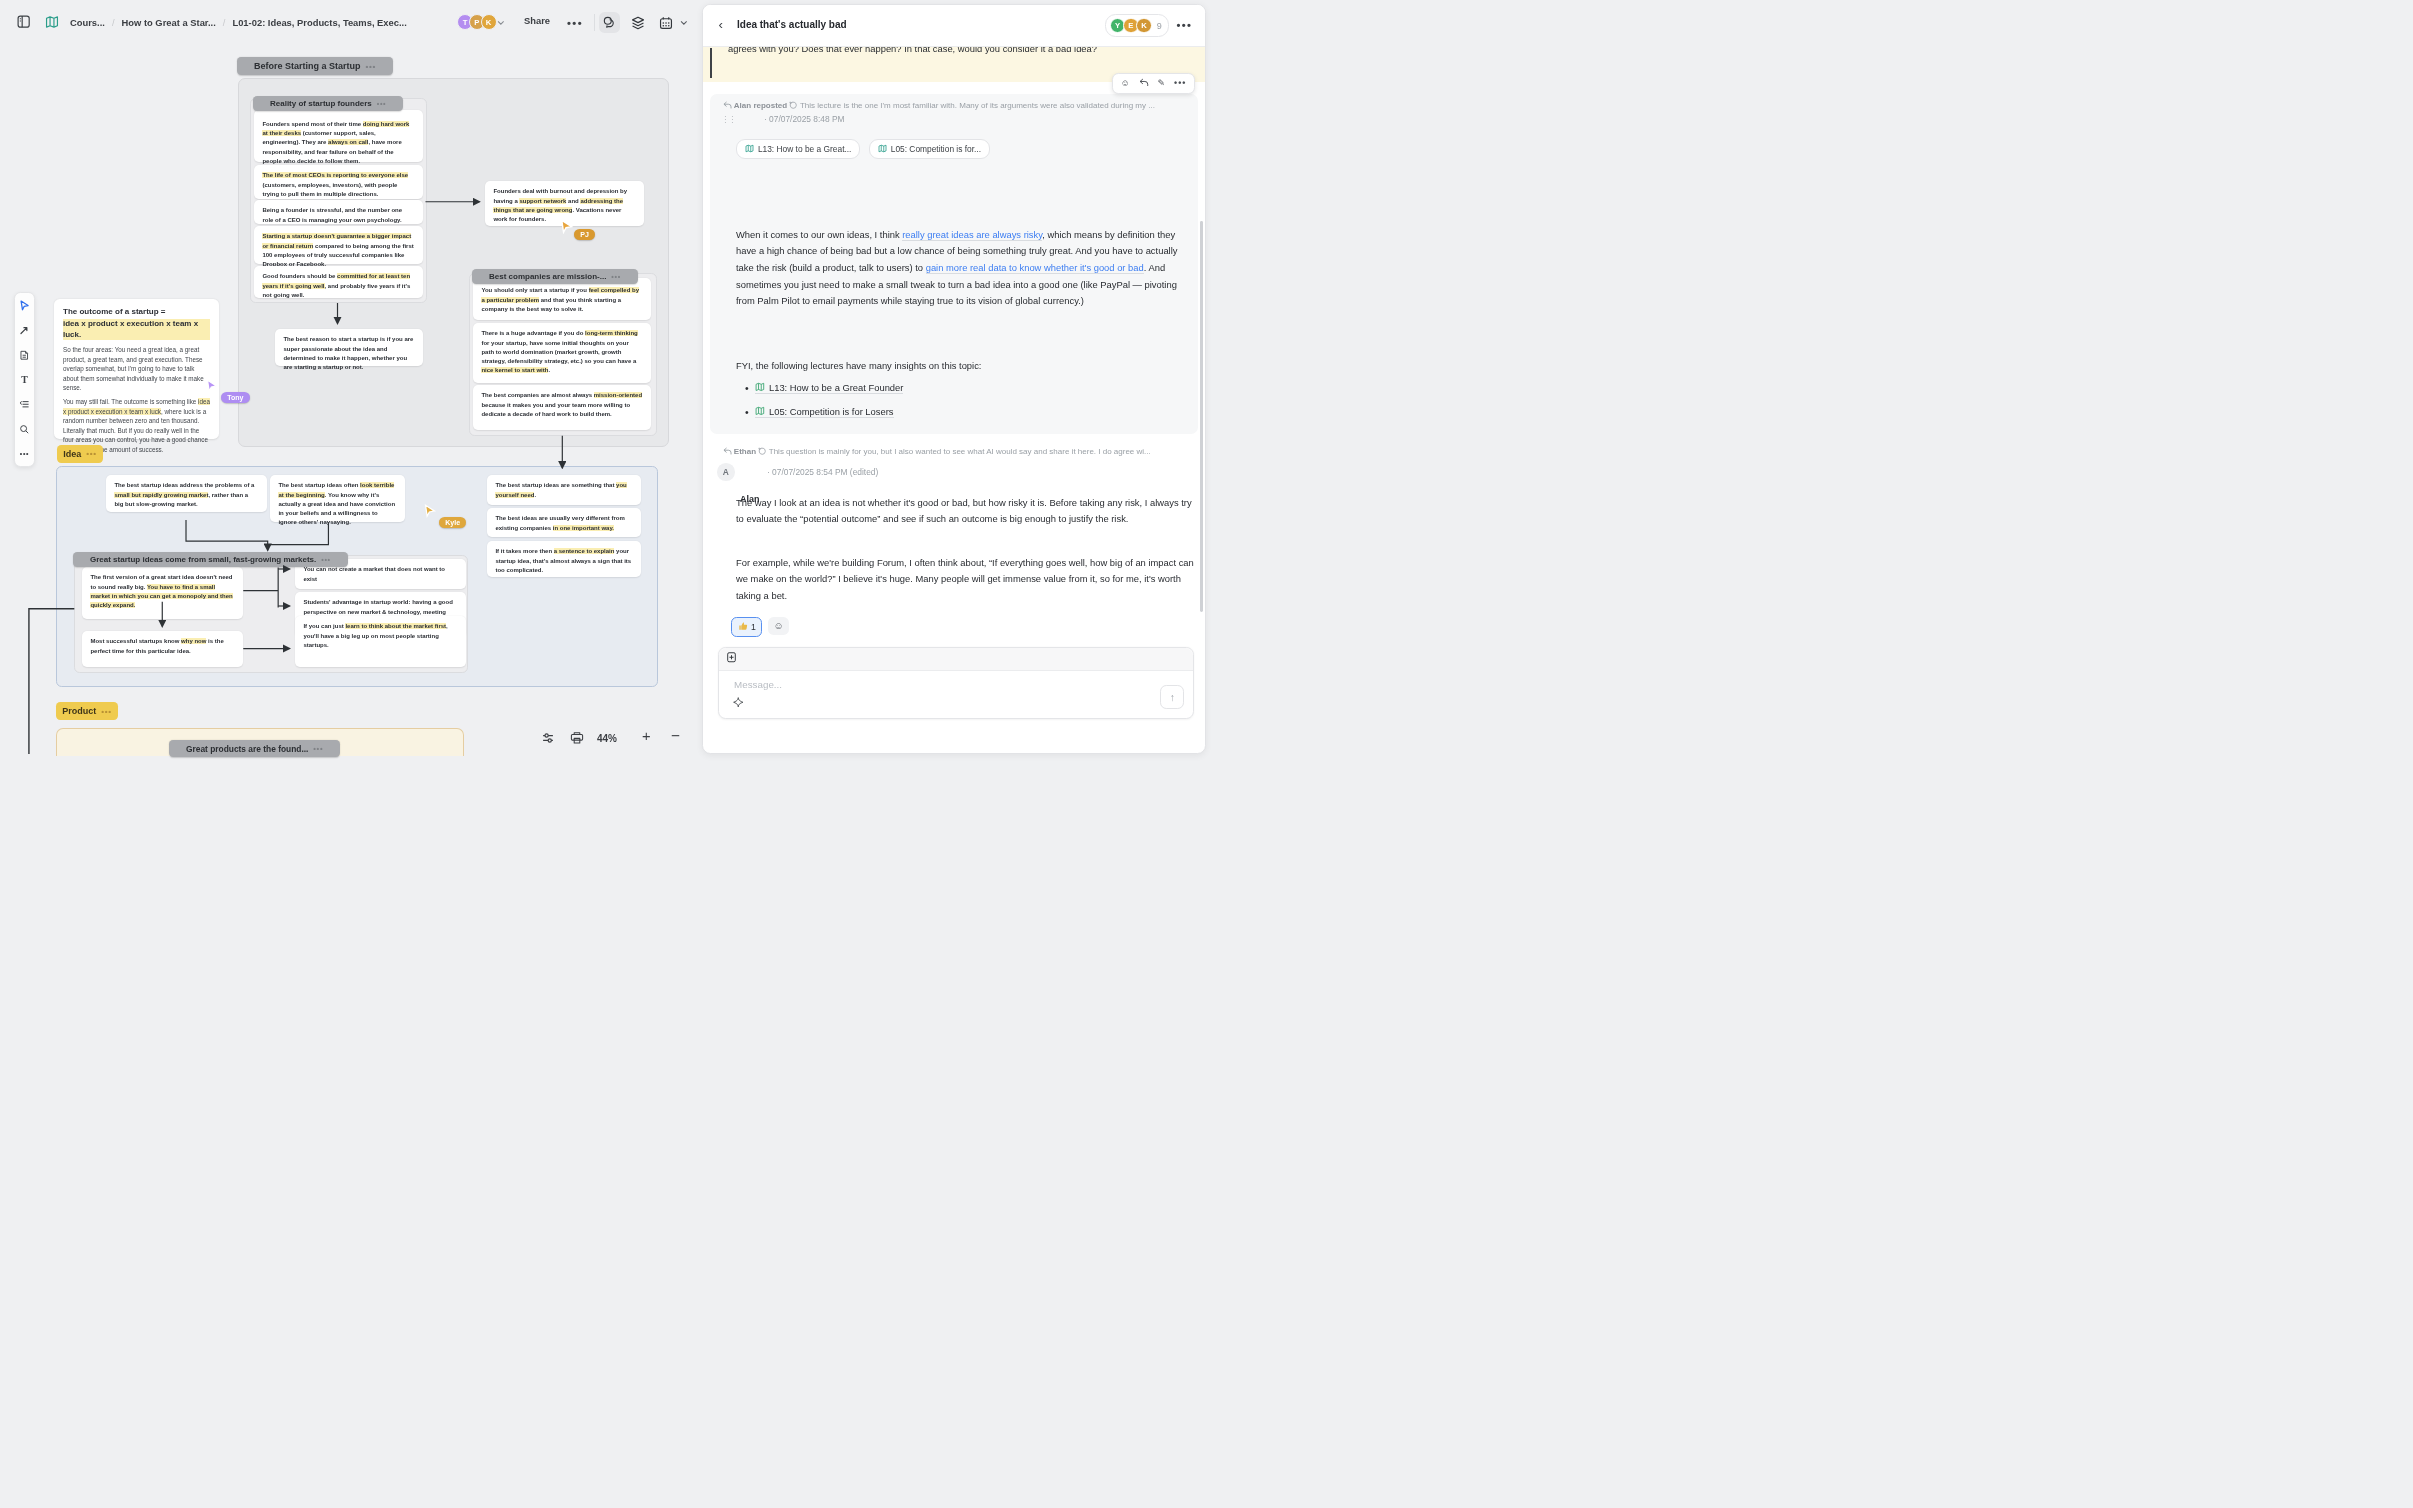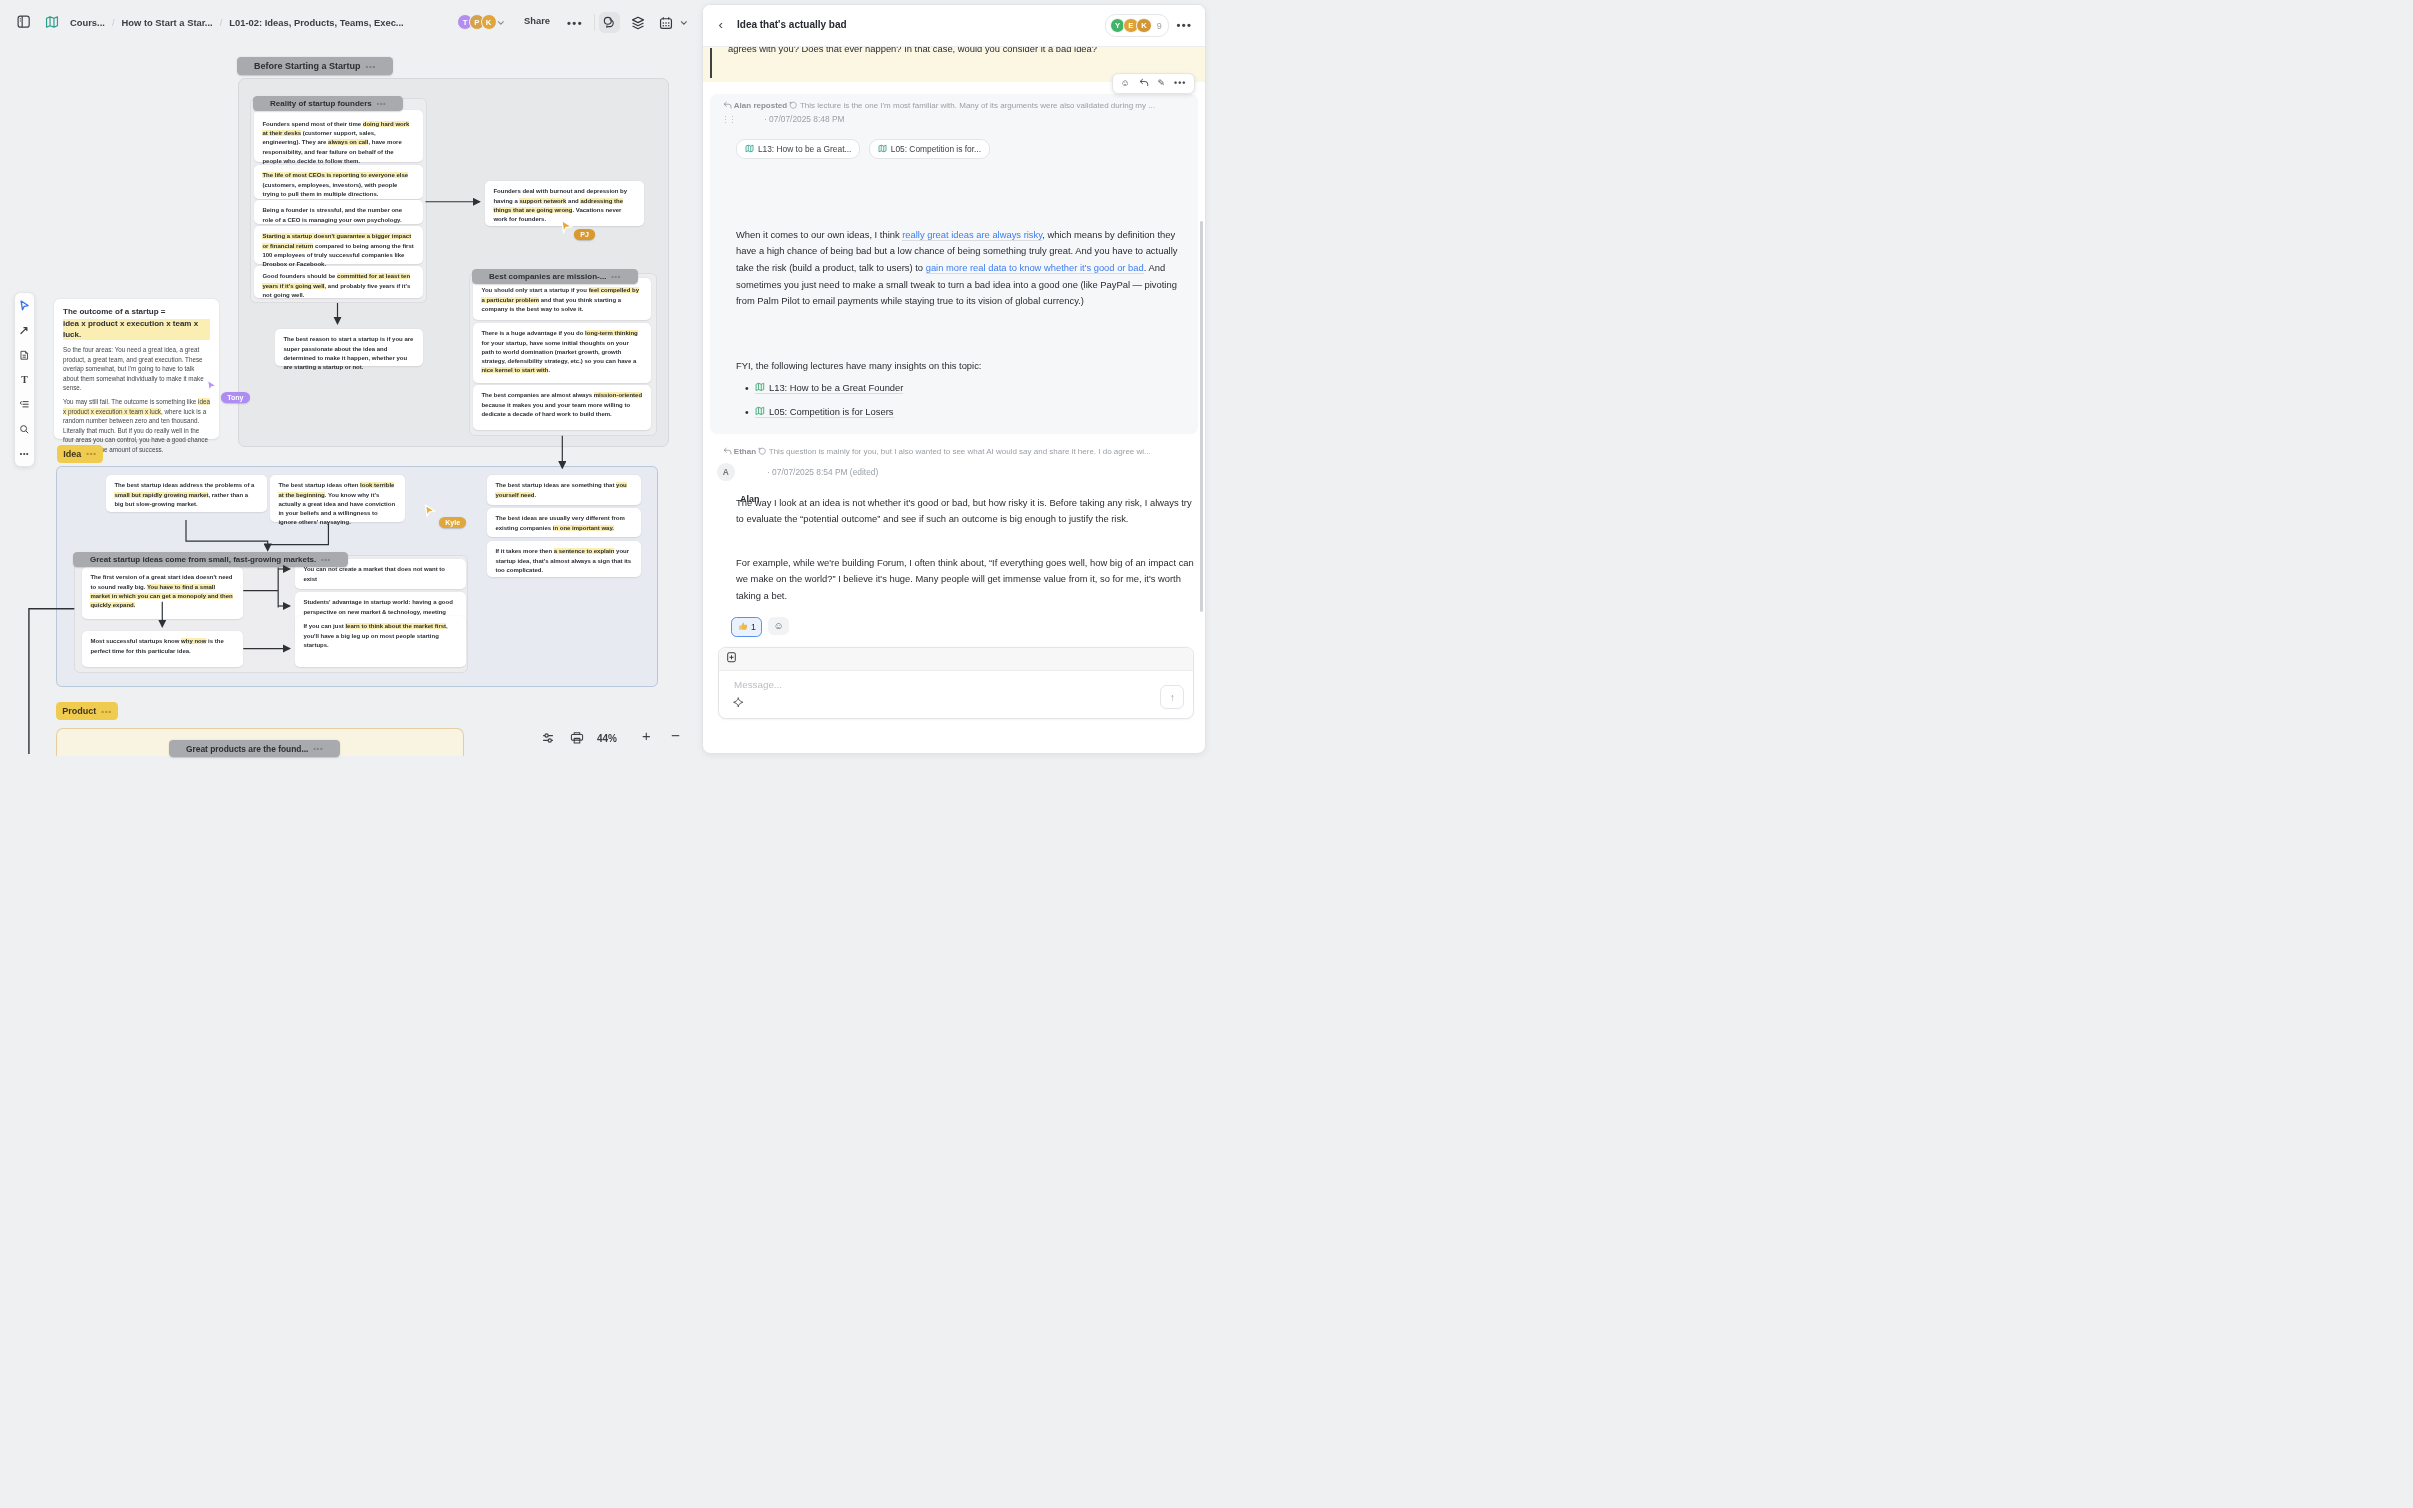--- a/index.html
+++ b/index.html
@@ -256,21 +256,21 @@
       </svg>
   </div>
   <div class="tb-ico" style="left:45px;">
     <svg width="14" height="14" viewBox="0 0 18 18">
         <path d="M2 4.2 L6.5 2.4 L11.5 4.2 L16 2.4 V13.8 L11.5 15.6 L6.5 13.8 L2 15.6 Z M6.5 2.4 V13.8 M11.5 4.2 V15.6" stroke="#2a9d8a" stroke-width="1.5" fill="none" stroke-linejoin="round"></path>
       </svg>
   </div>
   <div class="crumbs">
     <span>Cours...</span>
     <span class="crumb-sep">/</span>
-    <span>How to Start a Star...</span>
+    <span>How to Great a Star...</span>
     <span class="crumb-sep">/</span>
     <span>L01-02: Ideas, Products, Teams, Exec...</span>
   </div>
   <div class="avrow" style="left:457px;">
     <span class="av" style="margin-left: 0px; background: rgb(180, 141, 240);">T</span>
     <span class="av" style="background: rgb(214, 161, 75);">P</span>
     <span class="av" style="background: rgb(224, 166, 60);">K</span>
   </div>
   <svg class="abs" style="left:497px;top:19.6px;" width="7.7" height="5.6" viewBox="0 0 11 8">
       <path d="M1.5 2 L5.5 6 L9.5 2" stroke="#8a8e94" stroke-width="1.5" fill="none"></path>

